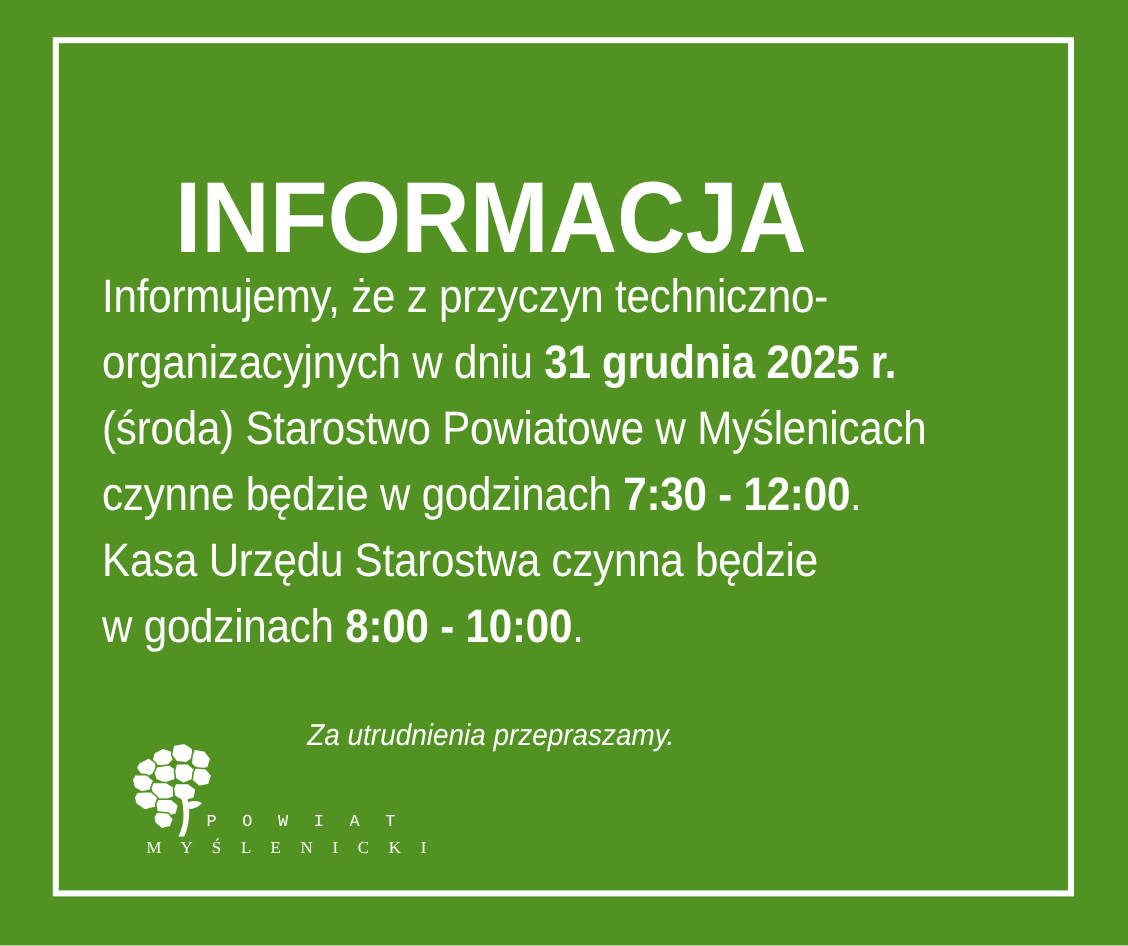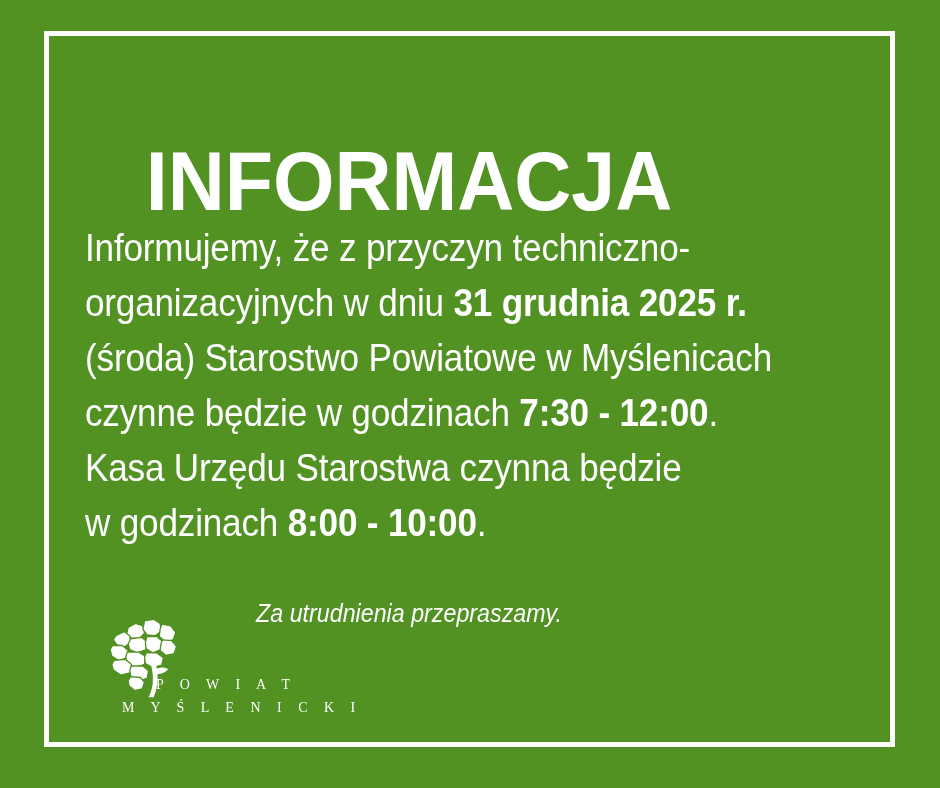--- a/index.html
+++ b/index.html
@@ -116,24 +116,24 @@
     width: 82px;
     height: 82px;
   }
   #logo-mark svg {
     display: block;
     width: 82px;
     height: 82px;
   }
   #logo-word-1 {
     position: absolute;
-    left: 96px;
+    left: 112px;
     top: 61px;
     color: #ffffff;
-    font-family: Liberation Serif, serif;
+    font-family: Liberation Mono, monospace;
     font-weight: 300;
     font-size: 14px;
     letter-spacing: 6.5px;
     white-space: nowrap;
   }
   #logo-word-2 {
     position: absolute;
     left: 62px;
     top: 84px;
     color: #ffffff;

